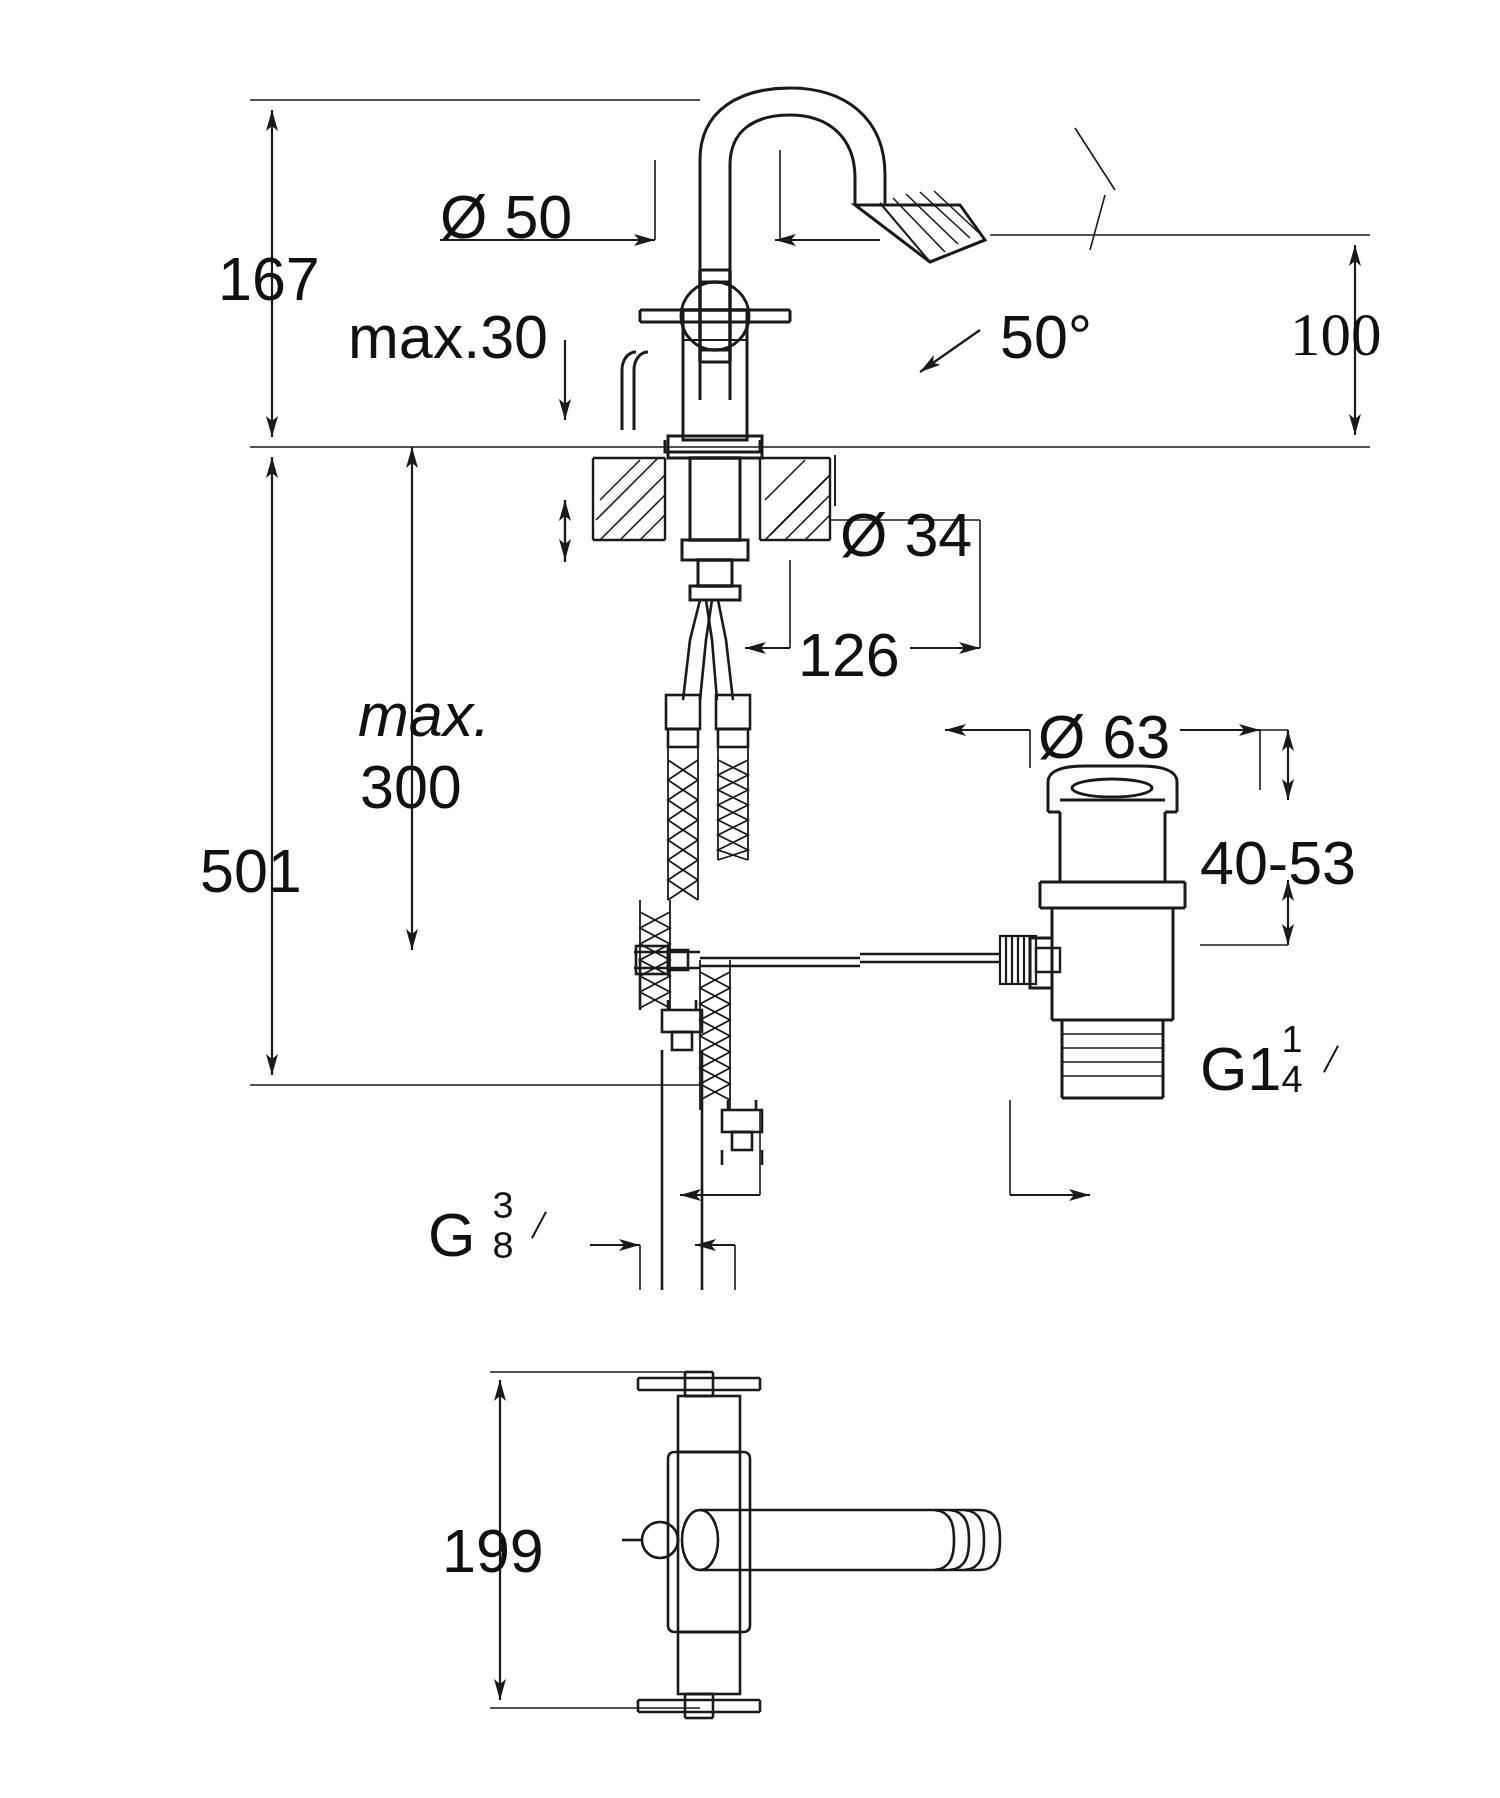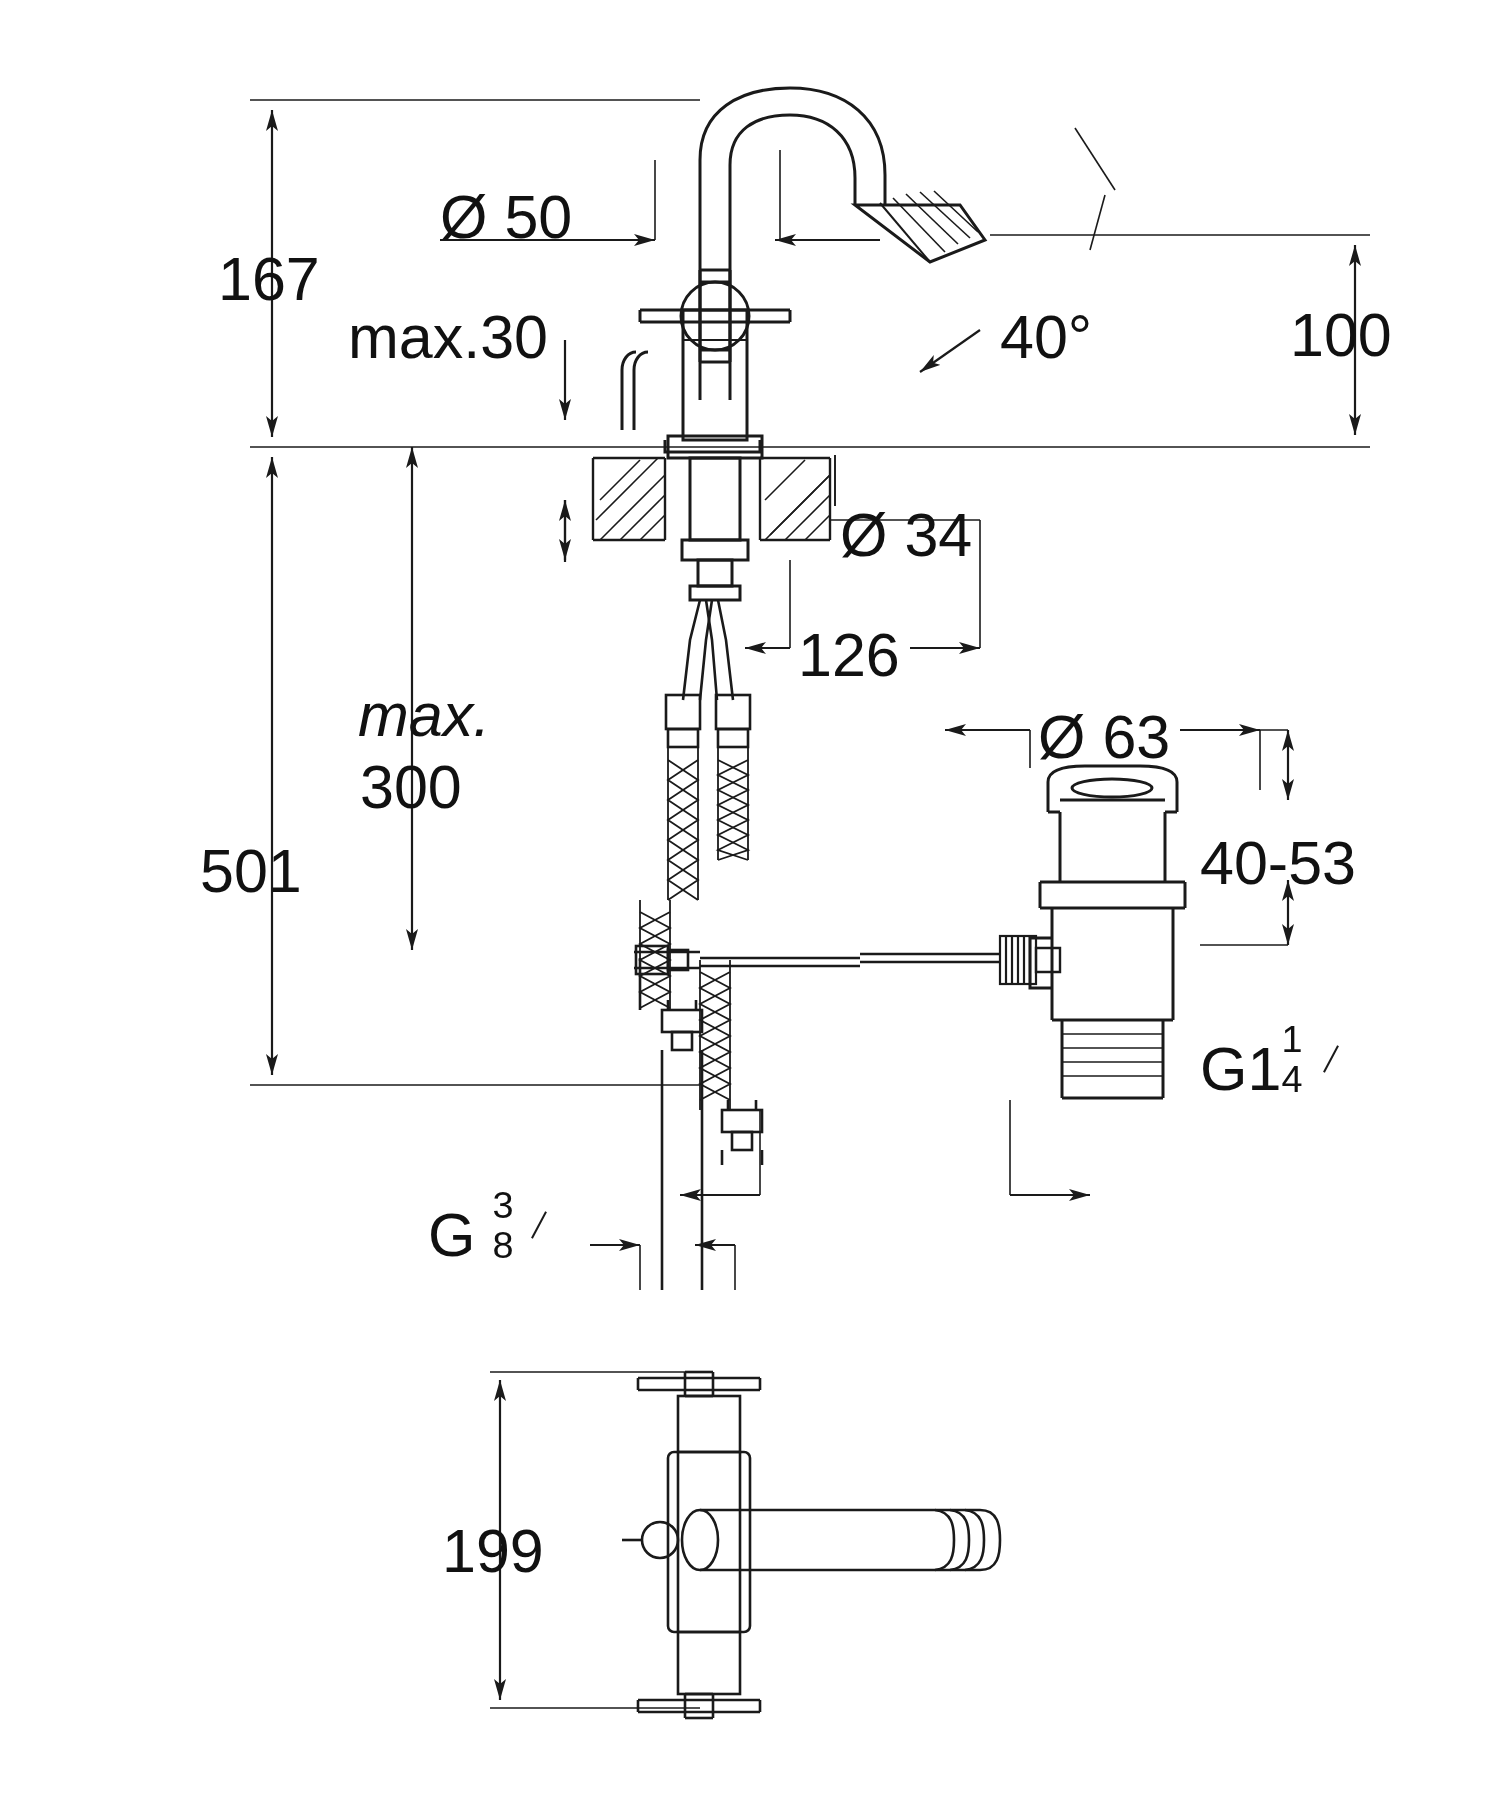--- a/index.html
+++ b/index.html
@@ -342,23 +342,23 @@
 
 <div class="dim-label sz-big" style="left:200px; top:836px;">501</div>
 
 <div class="dim-label sz-big" style="left:440px; top:182px;">Ø 50</div>
 
 <div class="dim-label sz-big" style="left:348px; top:302px;">max.30</div>
 
 <div class="dim-label sz-big" style="left:358px; top:680px;font-style:italic;">max.</div>
 <div class="dim-label sz-big" style="left:360px; top:752px;">300</div>
 
-<div class="dim-label sz-big" style="left:1290px; top:300px;">100</div>
-
-<div class="dim-label sz-big" style="left:1000px; top:302px;">40°</div>
+<div class="dim-label sz-big" style="left:1290px; top:300px;font-family:Liberation Serif, serif;">100</div>
+
+<div class="dim-label sz-big" style="left:1000px; top:302px;">50°</div>
 
 <div class="dim-label sz-big" style="left:840px; top:500px;">Ø 34</div>
 
 <div class="dim-label sz-big" style="left:798px; top:620px;">126</div>
 
 <div class="dim-label sz-big" style="left:1038px; top:702px;">Ø 63</div>
 
 <div class="dim-label sz-big" style="left:1200px; top:828px;">40-53</div>
 
 

